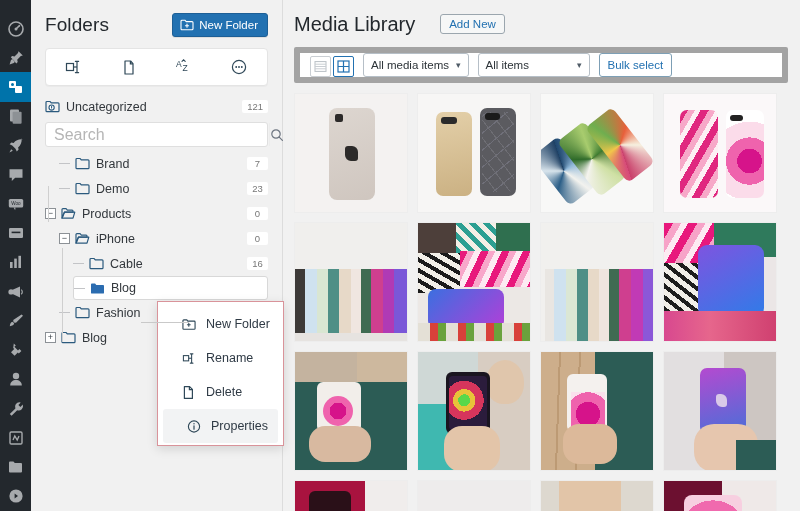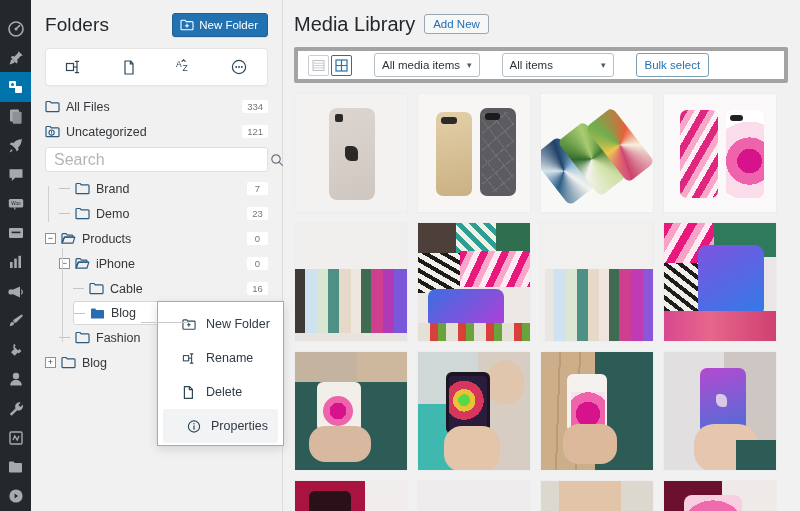--- a/index.html
+++ b/index.html
@@ -118,31 +118,31 @@
   .ctx-leader {
     position: absolute; left: 110px; top: 322px; width: 48px; height: 1px;
     background: #c9c9c9; z-index: 41;
   }
 
   
   .media {
     flex: 1; height: 511px; background: #f1f1f1;
     padding: 8px 0 0 11px; overflow: hidden; position: relative;
   }
-  .media-head { display: flex; align-items: center; gap: 9px; height: 32px; }
+  .media-head { display: flex; align-items: center; gap: 25px; height: 32px; }
   .media-title { font-size: 20px; color: #23282d; font-weight: 400; }
   .add-new {
     border: 1px solid #9ba6ae; background: #f6f7f7; color: #2271b1;
     font-size: 11.5px; border-radius: 3px; padding: 3px 8px; cursor: pointer;
     font-family: inherit;
   }
   .filter-bar {
-    background: #fff; border: 4px solid #a3a3a3; border-radius: 2px;
+    background: #fff; border: 6px solid #a3a3a3; border-radius: 2px;
     height: 36px; margin-top: 7px; margin-right: 12px;
-    display: flex; align-items: center; gap: 22px; padding: 0 10px;
+    display: flex; align-items: flex-end; gap: 9px; padding: 0 10px;
   }
   .view-toggle { display: flex; gap: 2px; }
   .vt {
     width: 21px; height: 21px; border: 1px solid #c9ced3; border-radius: 2px;
     background: #fff; display:flex; align-items:center; justify-content:center;
     cursor: pointer;
   }
   .vt.active { border-color: #2271b1; }
   .sel {
     border: 1px solid #b6bfc7; background: #fff; border-radius: 3px;
@@ -326,29 +326,20 @@
           <circle cx="9" cy="9" r="6.6" fill="none" stroke="#2f4858" stroke-width="1.2"></circle>
           <circle cx="6.2" cy="9" r=".95" fill="#2f4858"></circle>
           <circle cx="9" cy="9" r=".95" fill="#2f4858"></circle>
           <circle cx="11.8" cy="9" r=".95" fill="#2f4858"></circle>
         </svg>
       </div>
     </div>
 
     <div class="tree">
 
-      <div class="row">
-        <span class="ficon">
-          <svg width="15" height="13" viewBox="0 0 15 13">
-            <path d="M1 2.4a.9.9 0 0 1 .9-.9h3.2l1.2 1.4h6.8a.9.9 0 0 1 .9.9v6.9a.9.9 0 0 1-.9.9H1.9a.9.9 0 0 1-.9-.9z" fill="none" stroke="#2b5a7e" stroke-width="1.2"></path>
-          </svg>
-        </span>
-        <span class="label">All Files</span>
-        <span class="count">334</span>
-      </div>
 
       <div class="row">
         <span class="ficon">
           <svg width="15" height="13" viewBox="0 0 15 13">
             <path d="M1 2.4a.9.9 0 0 1 .9-.9h3.2l1.2 1.4h6.8a.9.9 0 0 1 .9.9v6.9a.9.9 0 0 1-.9.9H1.9a.9.9 0 0 1-.9-.9z" fill="none" stroke="#2b5a7e" stroke-width="1.2"></path>
             <circle cx="6.6" cy="7.6" r="2.6" fill="#fff" stroke="#2b5a7e" stroke-width="1.1"></circle>
             <path d="M6.6 6.4v1.4" stroke="#2b5a7e" stroke-width="1.1" stroke-linecap="round"></path>
             <circle cx="6.6" cy="9" r=".55" fill="#2b5a7e"></circle>
           </svg>
         </span>

